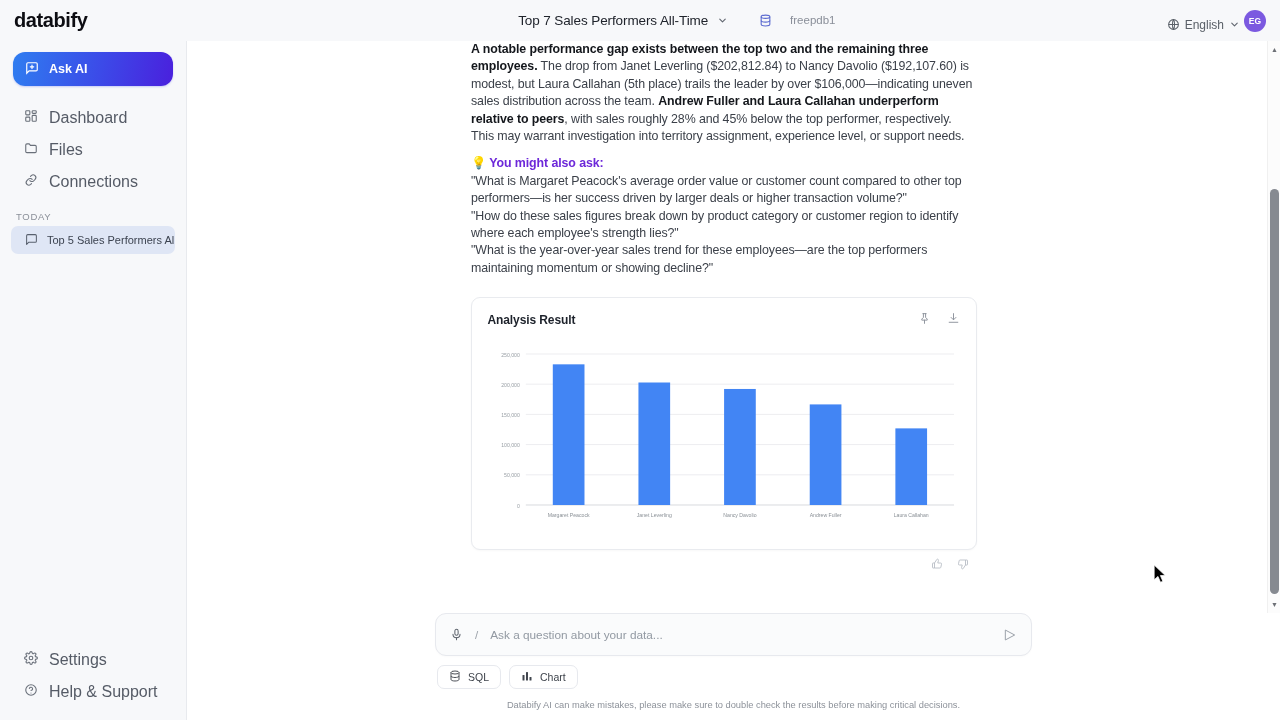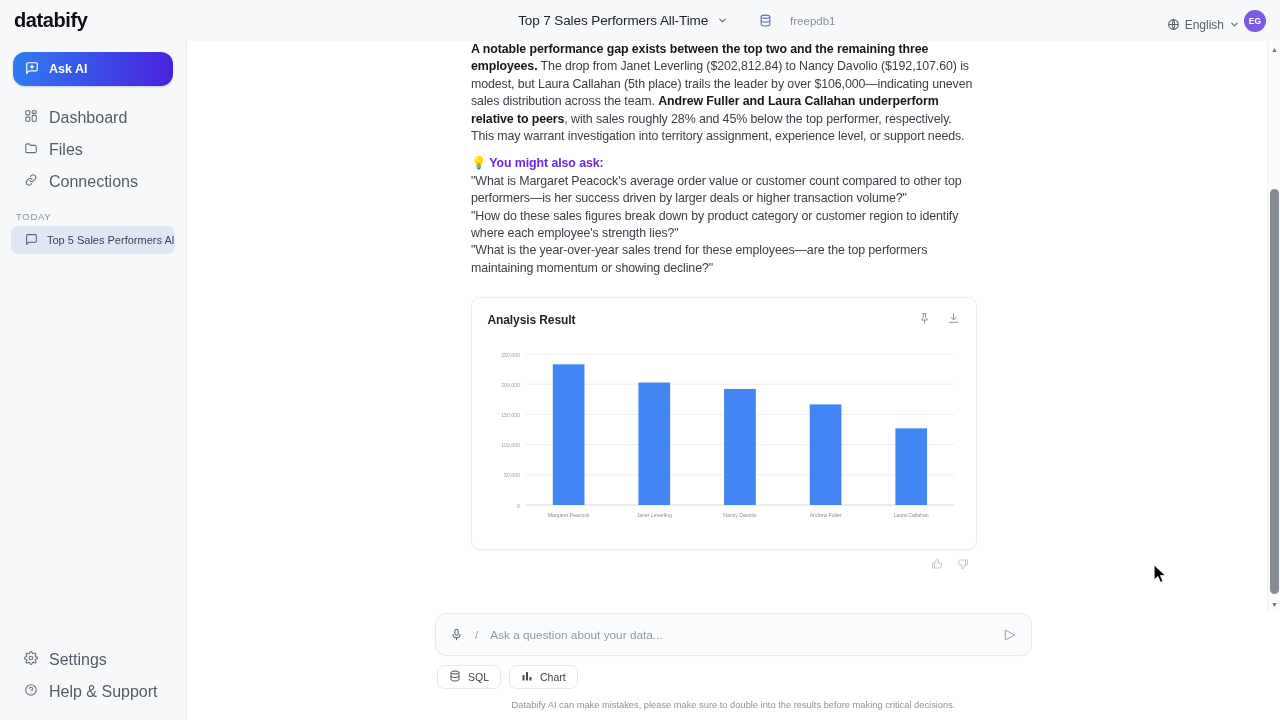--- a/index.html
+++ b/index.html
@@ -25,21 +25,21 @@
   }
   .topbar-center {
     flex: 1; display: flex; align-items: center; justify-content: center; gap: 9px;
   }
   .conv-title {
     font-size: 13.5px; color: #20242c; font-weight: 400; letter-spacing: -0.1px;
   }
   .chev { width: 11px; height: 11px; color: #60656f; display:inline-flex; align-items:center; }
   .chev svg { width: 11px; height: 11px; }
   .db-chip {
-    display: flex; align-items: center; gap: 18px; margin-left: 22px;
+    display: flex; gap: 18px; margin-left: 22px;
   }
   .db-chip .db-ico { color: #5b6ad0; display:flex; }
   .db-chip .db-ico svg { width: 13px; height: 13px; }
   .db-name { font-size: 11.5px; color: #8a8f99; }
   .topbar-right {
     display: flex; align-items: flex-end; gap: 4px; padding-right: 14px;
   }
   .lang { display: flex; align-items: center; gap: 5px; color: #5a6068; font-size: 12px; }
   .lang .globe svg { width: 13px; height: 13px; display: block; }
   .avatar {
@@ -414,21 +414,21 @@
             <span>
               <svg viewBox="0 0 24 24" fill="currentColor" stroke="none">
                   <rect x="3" y="10" width="4" height="11" rx="1"></rect>
                   <rect x="10" y="4" width="4" height="17" rx="1"></rect>
                   <rect x="17" y="14" width="4" height="7" rx="1"></rect>
                 </svg>
             </span>
             <span>Chart</span>
           </div>
         </div>
-        <div class="disclaimer">Databify AI can make mistakes, please make sure to double into the results before making critical decisions.</div>
+        <div class="disclaimer">Databify AI can make mistakes, please make sure to double check the results before making critical decisions.</div>
       </div>
     </div>
   </div>
 
   <div class="cursor">
     <svg viewBox="0 0 12 18">
         <polygon points="0,0 0,14 3.6,10.8 6,16.4 8.2,15.4 5.9,10 10.5,10" fill="#000" stroke="#fff" stroke-width="0.7"></polygon>
       </svg>
   </div>
 </div>

